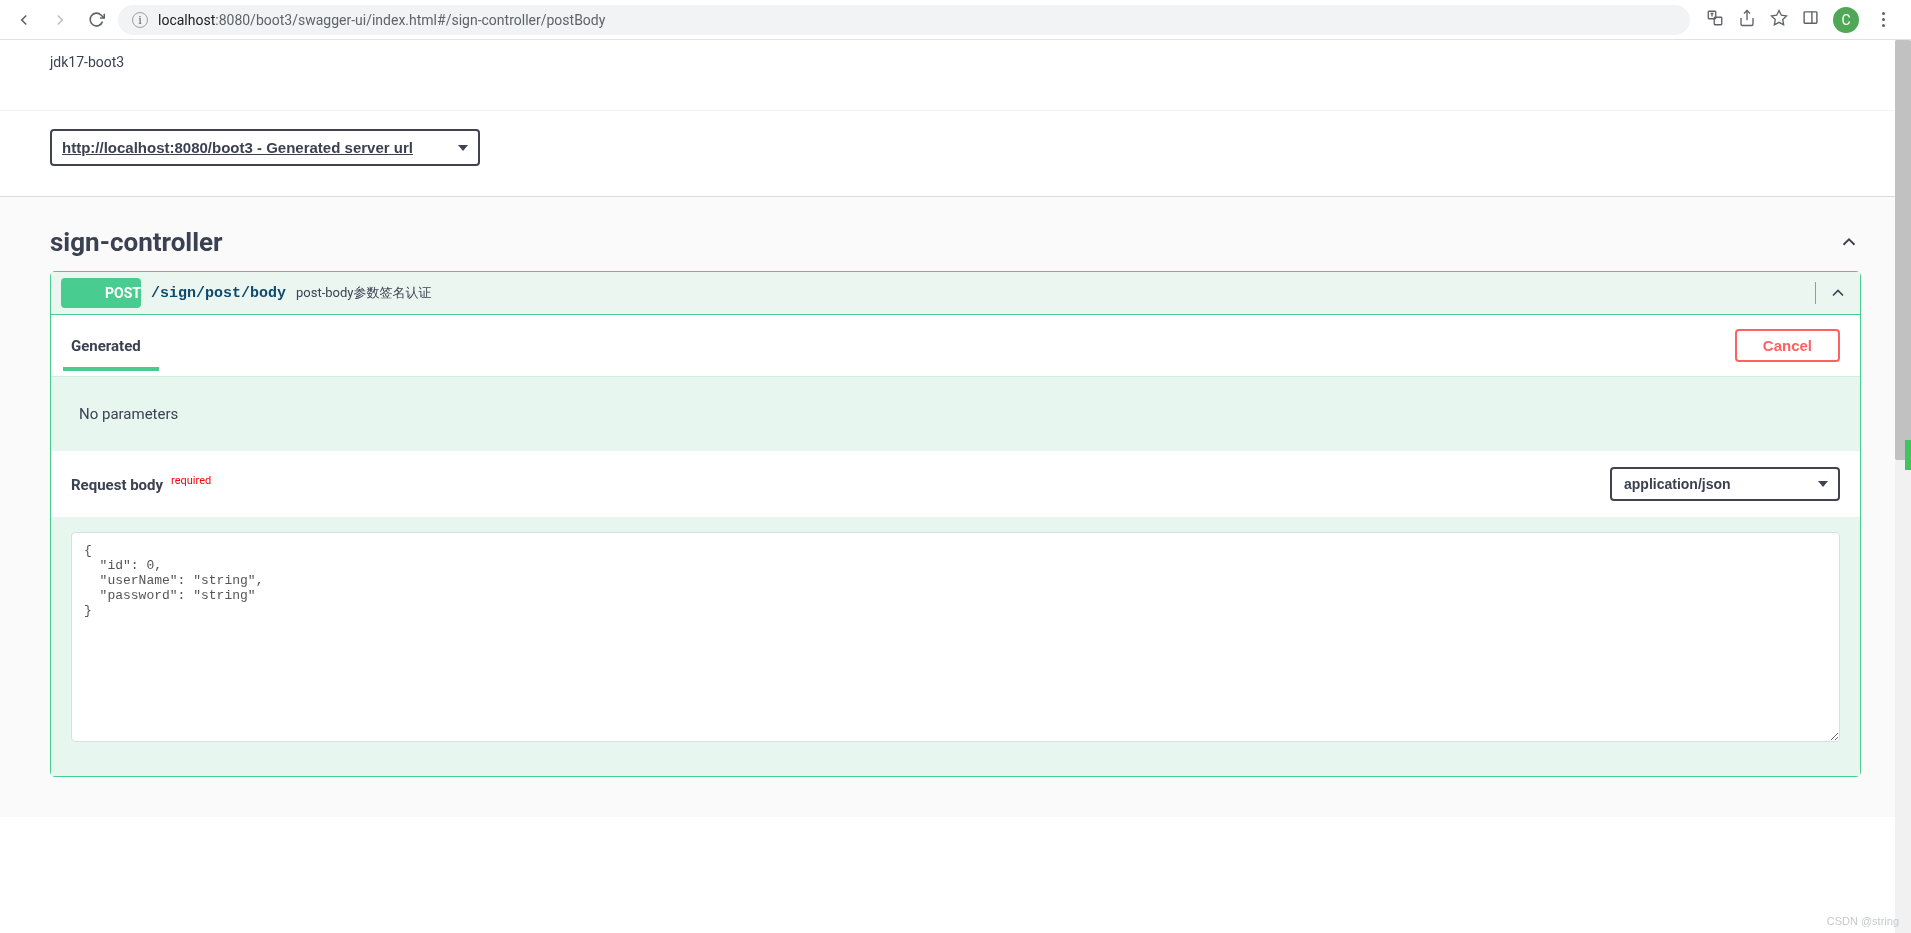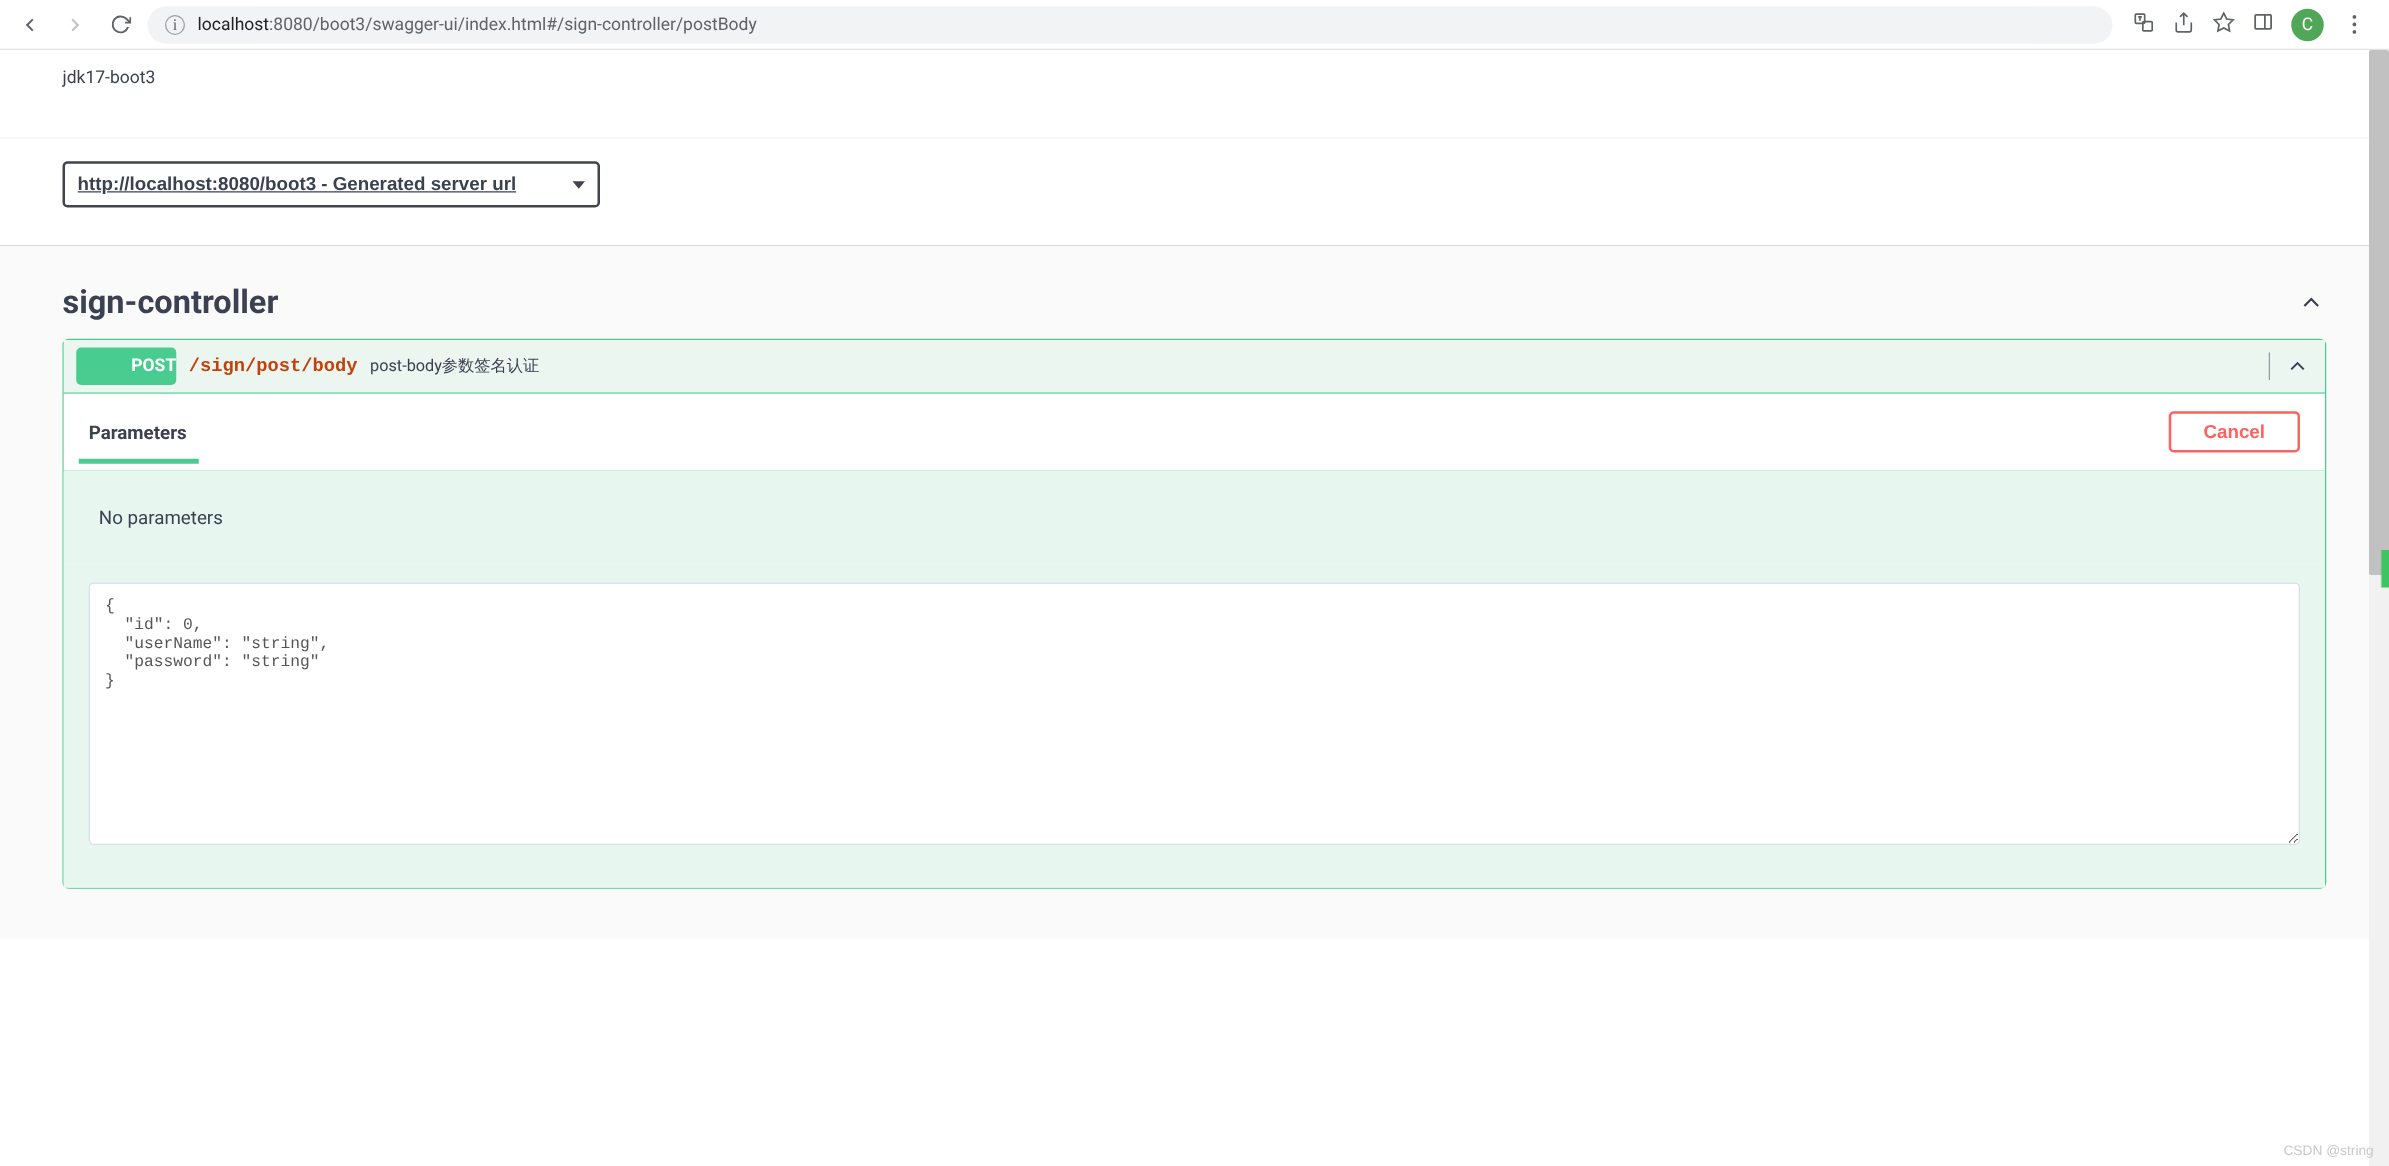--- a/index.html
+++ b/index.html
@@ -195,21 +195,21 @@
       padding: 7px 0;
       width: 80px;
       text-align: right;
       border-radius: 4px;
       font-size: 14px;
     }
     .op-path {
       font-family: "Courier New", monospace;
       font-size: 15px;
       font-weight: 600;
-      color: #c2410c;
+      color: #0c4a6e;
     }
     .op-desc {
       font-size: 13px;
       color: #3b4151;
     }
     .op-summary-right {
       margin-left: auto;
       display: flex;
       align-items: center;
       gap: 10px;
@@ -437,26 +437,37 @@
         <div class="chevron">
           <svg width="20" height="20" viewBox="0 0 24 24" fill="none" stroke="#3b4151" stroke-width="2">
               <polyline points="18 15 12 9 6 15"></polyline>
             </svg>
         </div>
       </div>
     </div>
 
     <div class="opblock-body">
       <div class="params-header">
-        <div class="params-title">Parameters</div>
+        <div class="params-title">Generated</div>
         <button class="cancel-btn">Cancel</button>
       </div>
 
       <div class="no-params">No parameters</div>
 
+      <div class="reqbody-header">
+        <div>
+          <span class="reqbody-title">Request body</span>
+          <span class="required-badge">required</span>
+        </div>
+        <div class="select-wrap">
+          <select class="content-select">
+            <option>application/json</option>
+          </select>
+        </div>
+      </div>
 
       <div class="body-editor-wrap">
         <textarea class="body-editor" style="">{
   "id": 0,
   "userName": "string",
   "password": "string"
 }</textarea>
       </div>
     </div>
   </div>

